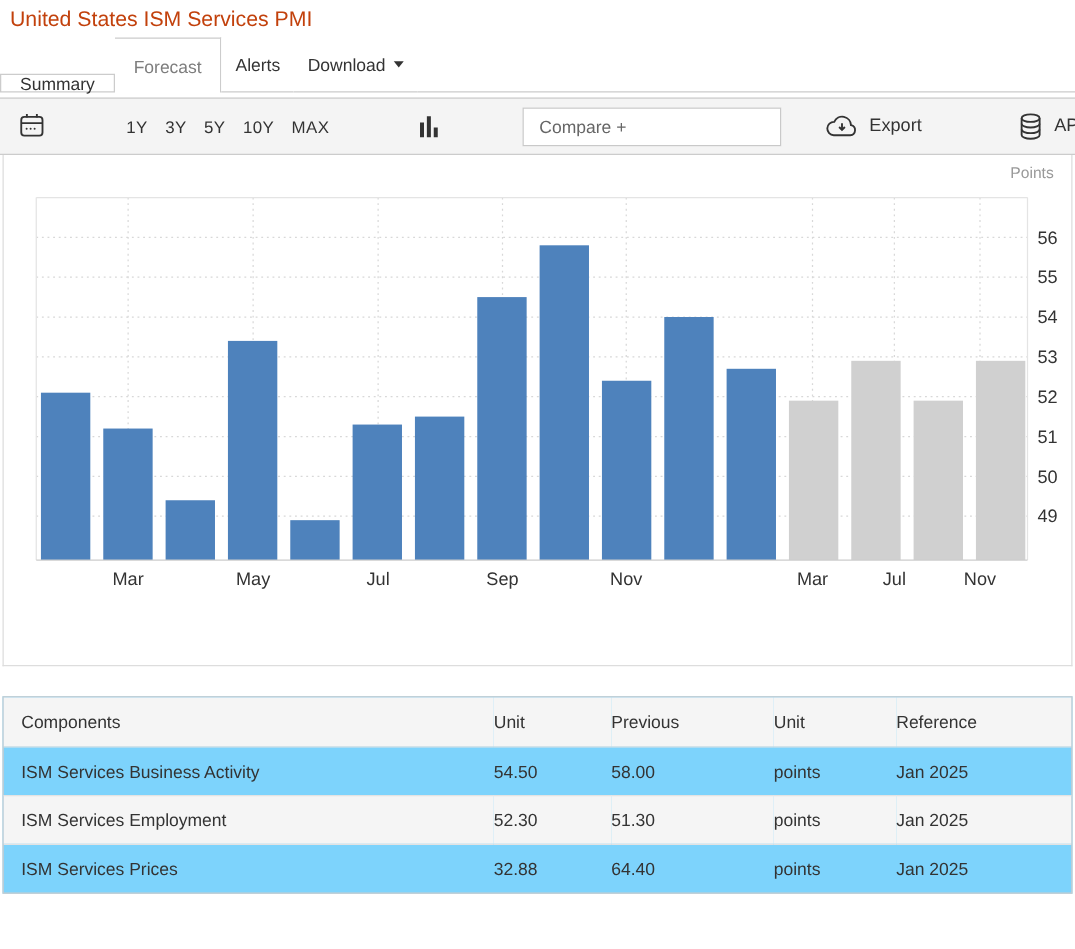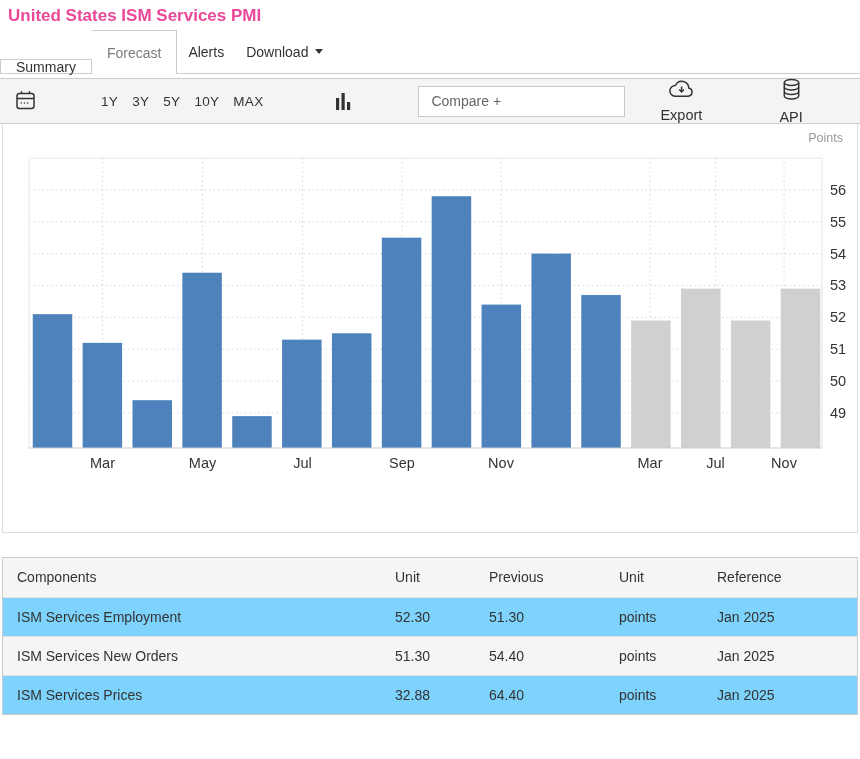--- a/index.html
+++ b/index.html
@@ -2,37 +2,37 @@
 <html><head>
 <meta charset="utf-8">
 <style>
   * { box-sizing: border-box; }
   html,body { margin:0; padding:0; }
   body {
     width:860px; height:759px; overflow:hidden;
     background:#fff; color:#333;
     font-family:"Liberation Sans", sans-serif;
   }
-  .page-title { font-size:17px; font-weight:700; color:#ec4899; padding:6px 8px 5px; height:30px; }
+  .page-title { font-size:17px; font-weight:400; color:#c2410c; padding:6px 8px 5px; height:30px; }
 
   
   .tabs { display:flex; height:44px; font-size:14px; align-items:stretch; }
   .tab { display:flex; align-items:center; padding:0 15px; cursor:pointer; background:#fff; }
   .tab-summary { border:1px solid #ccc;margin-top:29px; }
   .tab-forecast { border-top:1px solid #ccc; border-right:1px solid #ccc; color:#7d7d7d; }
   .tab-plain { border-bottom:1px solid #ccc; padding:0 11px; }
   .tabs-filler { flex:1; border-bottom:1px solid #ccc; }
   .caret { display:inline-block; width:0; height:0; margin-left:7px;
     border-left:4.5px solid transparent; border-right:4.5px solid transparent; border-top:5px solid #333; }
 
   
   .toolbar { margin-top:4px; height:46px; background:#f4f4f4;
     border-top:1px solid #ccc; border-bottom:1px solid #ccc;
     display:flex; align-items:center;gap:35px; }
-  .icon-btn { display:flex; align-items:center; cursor:pointer; color:#333;flex-direction:column; }
+  .icon-btn { display:flex; align-items:center; cursor:pointer; color:#333; }
   .calendar-btn { margin-left:15px; }
   .ranges { display:flex; gap:12px; margin-left:29px; font-size:13.5px; letter-spacing:.3px; }
   .range-btn { cursor:pointer; padding:2px 1px; }
   .charttype-btn { margin-left:37px; }
   .compare-input { margin-left:32px; width:269px; height:31px; border:1px solid #c9c9c9;
     background:#fff; font-family:inherit; font-size:14px; color:#333; padding:0 12px; }
   .compare-input::placeholder { color:#666; }
   .export-btn { margin-left:auto; gap:8px; font-size:14.5px; }
   .api-btn { margin-left:42px; gap:8px; font-size:14.5px; }
   .kebab-btn { margin-left:34px; margin-right:14px; }
@@ -205,34 +205,34 @@
       <tr>
         <th>Components</th>
         <th>Unit</th>
         <th>Previous</th>
         <th>Unit</th>
         <th>Reference</th>
       </tr>
     </thead>
     <tbody>
       <tr>
+        <td>ISM Services Business Activity</td>
+        <td>54.50</td>
+        <td>58.00</td>
+        <td>points</td>
+        <td>Jan 2025</td>
+      </tr>
+      <tr>
         <td>ISM Services Employment</td>
         <td>52.30</td>
         <td>51.30</td>
         <td>points</td>
         <td>Jan 2025</td>
       </tr>
       <tr>
-        <td>ISM Services New Orders</td>
-        <td>51.30</td>
-        <td>54.40</td>
-        <td>points</td>
-        <td>Jan 2025</td>
-      </tr>
-      <tr>
         <td>ISM Services Prices</td>
         <td>32.88</td>
         <td>64.40</td>
         <td>points</td>
         <td>Jan 2025</td>
       </tr>
     </tbody>
   </table>
 </div>
 

